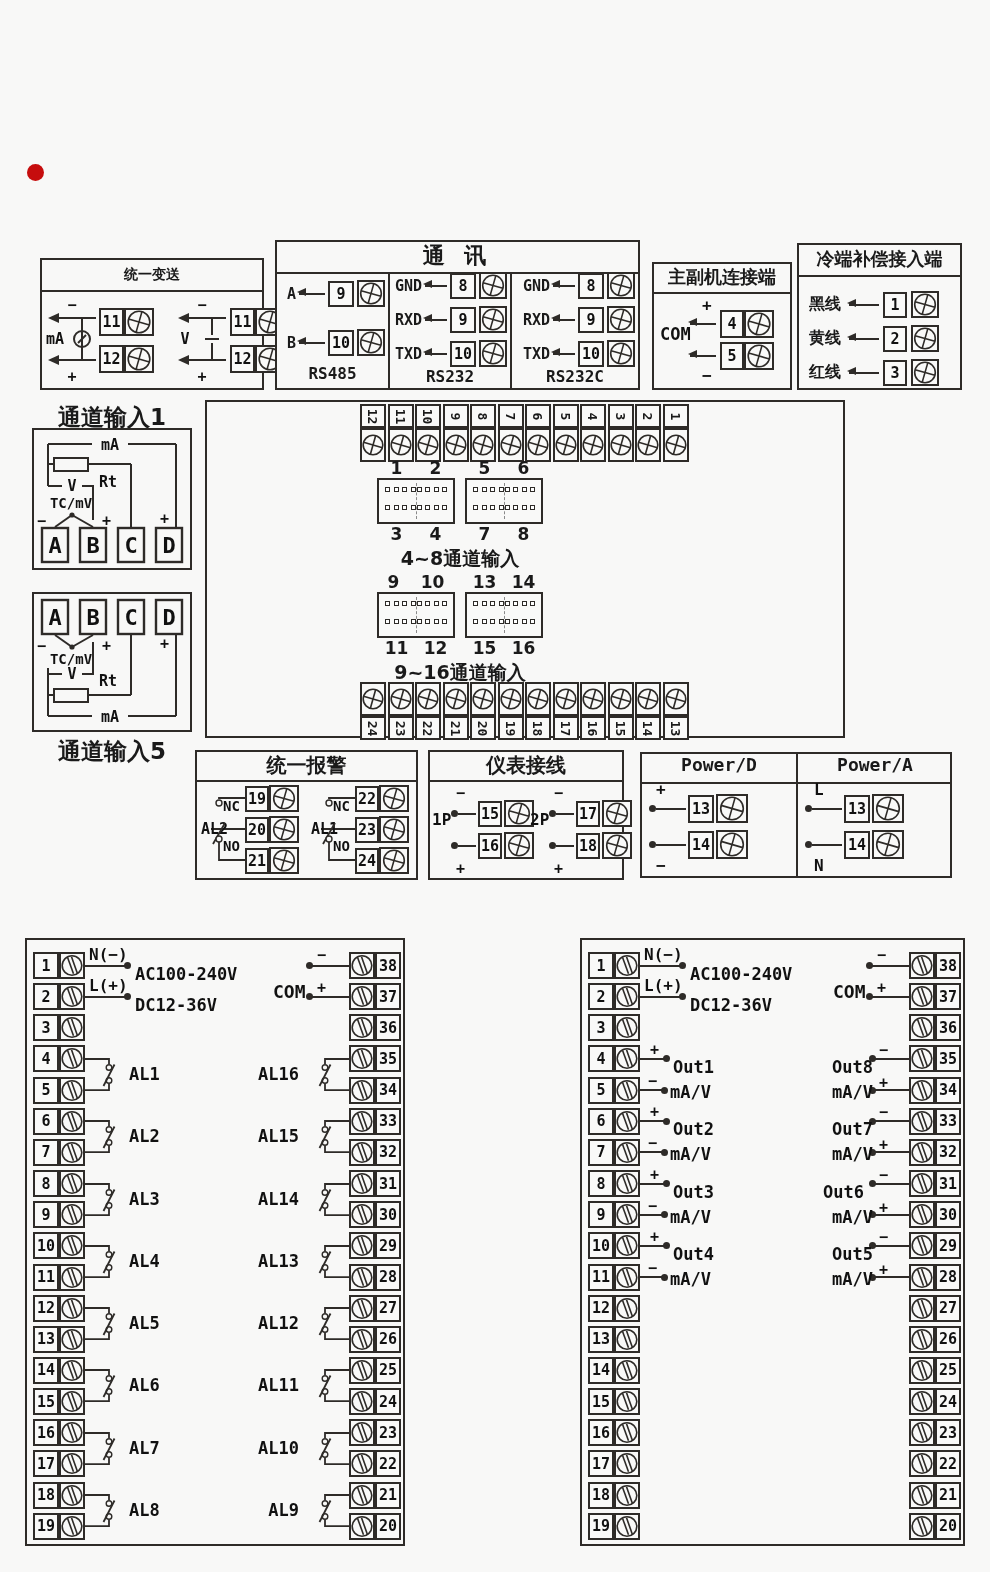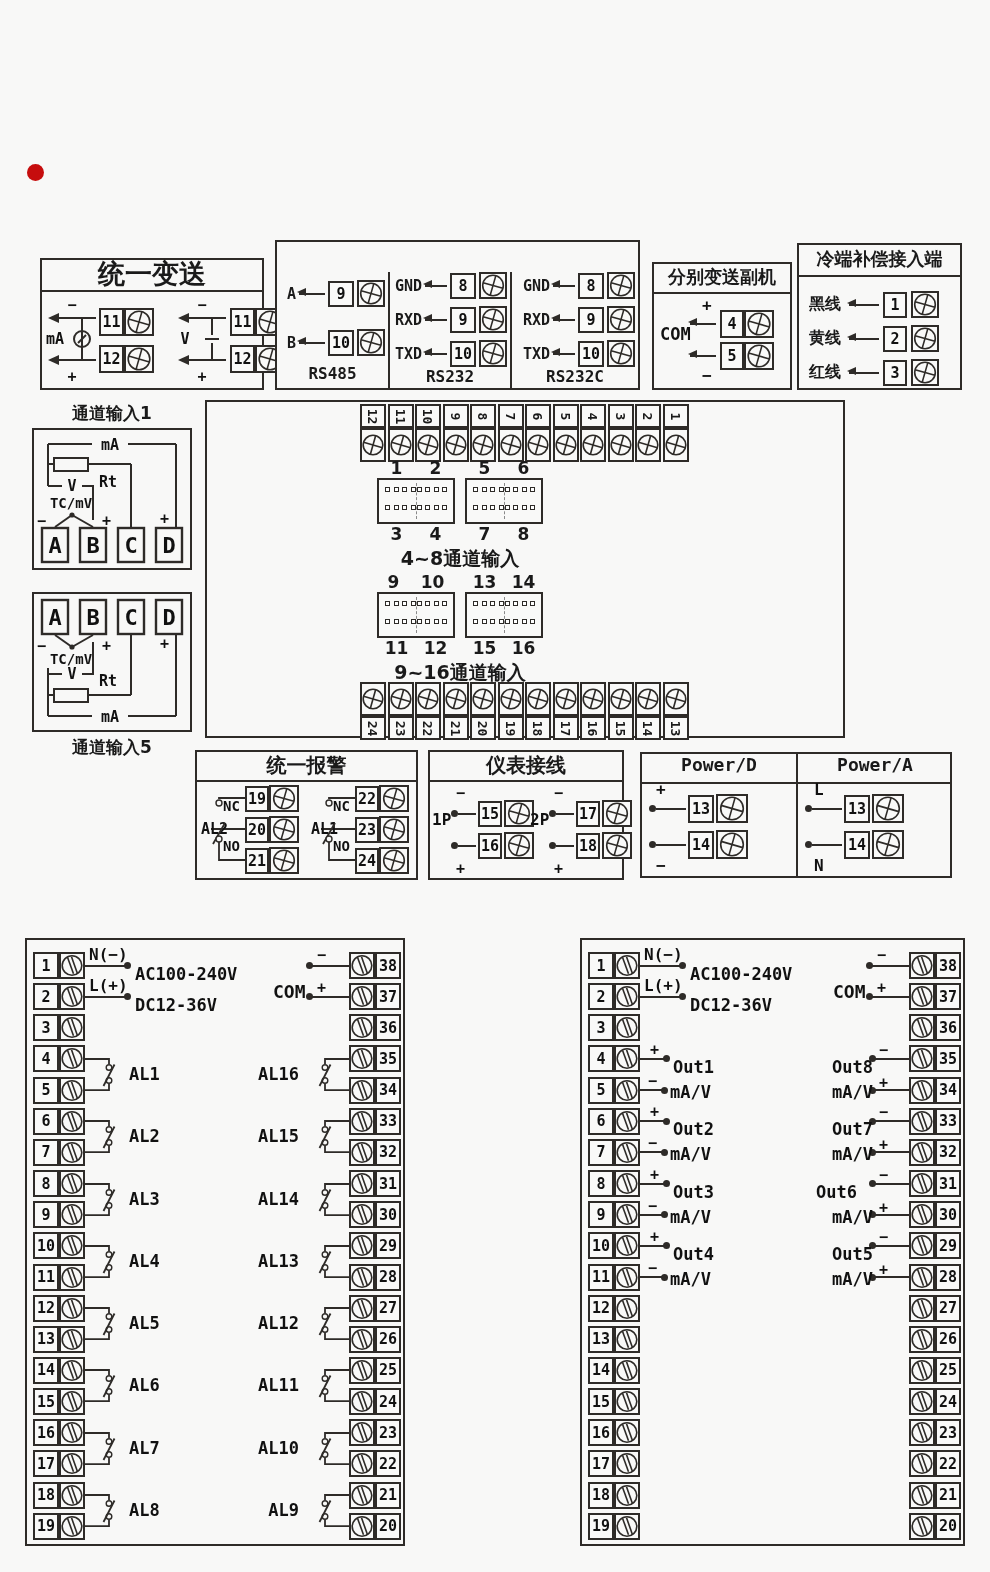--- a/index.html
+++ b/index.html
@@ -10,21 +10,21 @@
   .hdr{position:absolute;left:0;top:12px;width:990px;height:112px;background:#c9c6c4;text-align:center;color:#161310;}
   .hdr-t{font-size:50px;font-weight:bold;letter-spacing:4px;padding-top:6px;}
   .hdr-s{font-size:21px;color:#232019;margin-top:-2px;}
   .bullet{position:absolute;left:27px;top:164px;width:17px;height:17px;border-radius:50%;background:#c60d0d;}
   .h2{position:absolute;left:57px;top:148px;font-size:31px;color:#111;}
   
   .box{position:absolute;border:2px solid var(--ln);background:var(--bg);box-sizing:border-box;}
   .bthick{border-width:2.5px;}
   .btitle{border-bottom:2px solid var(--ln);text-align:center;font-weight:bold;}
   .dtitle{position:absolute;text-align:center;font-size:21px;letter-spacing:7px;color:#222;}
-  .chtitle{position:absolute;text-align:center;font-size:17px;font-weight:bold;}
+  .chtitle{position:absolute;text-align:center;font-size:23px;font-weight:bold;}
   
   .nb{box-sizing:border-box;border:2px solid var(--ln);background:#f9f9f8;display:flex;align-items:center;
       justify-content:center;font-family:"DejaVu Sans Mono",monospace;font-weight:bold;color:#111;flex:none;}
   .nb26{width:26px;height:26px;font-size:15px;}
   .snb{width:26px;height:27px;font-size:15px;}
   .tunit{position:absolute;display:flex;align-items:center;}
   .slv-term{position:absolute;display:flex;align-items:center;}
   .sA,.sB{border:2px solid var(--ln);background:#f9f9f8;display:block;flex:none;}
   .sA circle,.sA line,.sB circle,.sB line{stroke:var(--ln);stroke-width:1.6;fill:none;}
   
@@ -90,21 +90,21 @@
   .swl circle{stroke:var(--ln);stroke-width:1.4;fill:var(--bg);}
 </style>
 </head>
 <body>
 
 <div class="page">
 
   <span class="bullet"></span>
 
   <div class="box" style="left:40px;top:258px;width:224px;height:132px">
-    <div class="btitle" style="height:30px;line-height:28px;font-size:27px">统一变送</div>
+    <div class="btitle" style="height:30px;line-height:28px;font-size:14px">统一变送</div>
     <svg class="wire-svg" style="left:4px;top:34px" width="52" height="92" viewBox="0 0 52 92">
       <text class="st15" x="26" y="16" text-anchor="middle">−</text>
       <line x1="50" y1="24" x2="10" y2="24"></line>
         <polygon class="fil" points="2,24 13,19 13,29"></polygon>
       <line x1="36" y1="24" x2="36" y2="66"></line>
       <circle cx="36" cy="45" r="8"></circle>
         <line x1="32" y1="49" x2="40" y2="41"></line>
       <text class="st15" x="9" y="50" text-anchor="middle">mA</text>
       <line x1="50" y1="66" x2="10" y2="66"></line>
         <polygon class="fil" points="2,66 13,61 13,71"></polygon>
@@ -158,20 +158,21 @@
           <circle cx="13" cy="12" r="10.8"></circle>
           <g transform="rotate(16 13 12)">
             <line x1="13" y1="1.1999999999999993" x2="13" y2="22.8"></line>
             <line x1="2.1999999999999993" y1="12" x2="23.8" y2="12"></line>
           </g>
         </svg>
       </div>
   </div>
 
   <div class="box" style="left:275px;top:240px;width:365px;height:150px">
+    <div class="btitle" style="height:30px;line-height:28px;font-size:22px;letter-spacing:6px">通  讯</div>
     <div class="cwrap">
       <div class="ccol" style="width:111px">
         <div class="crows" style="gap:22px">
           <div class="crow">
               <span class="clab">A</span>
               <span class="arr" style="width:26px"></span>
               <div class="nb nb26">9</div>
               <svg width="24" height="23" viewBox="0 0 24 23" class="sA">
                 <circle cx="12" cy="11.5" r="10.3"></circle>
                 <g transform="rotate(16 12 11.5)">
@@ -274,21 +275,21 @@
                 </g>
               </svg>
             </div>
         </div>
         <div class="cname">RS232C</div>
       </div>
     </div>
   </div>
 
   <div class="box" style="left:652px;top:262px;width:140px;height:128px">
-    <div class="btitle" style="height:28px;line-height:26px;font-size:18px">分别变送副机</div>
+    <div class="btitle" style="height:28px;line-height:26px;font-size:18px">主副机连接端</div>
     <span class="lbl m17" style="left:6px;top:60px">COM</span>
     <span class="lbl m16" style="left:48px;top:32px">+</span>
     <span class="arr" style="position:absolute;left:36px;top:59px;width:26px"></span>
     <div class="tunit" style="left:66px;top:46px">
         <div class="nb" style="width:24px;height:28px;font-size:15px">4</div>
         <svg width="26" height="24" viewBox="0 0 26 24" class="sA">
           <circle cx="13" cy="12" r="10.8"></circle>
           <g transform="rotate(16 13 12)">
             <line x1="13" y1="1.1999999999999993" x2="13" y2="22.8"></line>
             <line x1="2.1999999999999993" y1="12" x2="23.8" y2="12"></line>
@@ -1903,21 +1904,21 @@
       <div class="hwire" style="left: 292px; top: 180.25px; width: 35px;"></div>
       <div class="dot" style="left: 286.5px; top: 177.75px;"></div>
       <div class="lbl m17" style="left: 207px; top: 179.25px; width: 84px; text-align: right;">Out7</div>
       <div class="lbl m15" style="left: 297px; top: 196.4px;">+</div>
       <div class="hwire" style="left: 292px; top: 211.4px; width: 35px;"></div>
       <div class="dot" style="left: 286.5px; top: 208.9px;"></div>
       <div class="lbl m17" style="left: 207px; top: 204.4px; width: 84px; text-align: right;">mA/V</div>
       <div class="lbl m15" style="left: 297px; top: 225.55px;">−</div>
       <div class="hwire" style="left: 292px; top: 242.55px; width: 35px;"></div>
       <div class="dot" style="left: 286.5px; top: 240.05px;"></div>
-      <div class="lbl m17" style="left: 191px; top: 241.55px; width: 84px; text-align: right;">Out6</div>
+      <div class="lbl m17" style="left: 198px; top: 241.55px; width: 84px; text-align: right;">Out6</div>
       <div class="lbl m15" style="left: 297px; top: 258.7px;">+</div>
       <div class="hwire" style="left: 292px; top: 273.7px; width: 35px;"></div>
       <div class="dot" style="left: 286.5px; top: 271.2px;"></div>
       <div class="lbl m17" style="left: 207px; top: 266.7px; width: 84px; text-align: right;">mA/V</div>
       <div class="lbl m15" style="left: 297px; top: 287.85px;">−</div>
       <div class="hwire" style="left: 292px; top: 304.85px; width: 35px;"></div>
       <div class="dot" style="left: 286.5px; top: 302.35px;"></div>
       <div class="lbl m17" style="left: 207px; top: 303.85px; width: 84px; text-align: right;">Out5</div>
       <div class="lbl m15" style="left: 297px; top: 321px;">+</div>
       <div class="hwire" style="left: 292px; top: 336px; width: 35px;"></div>

